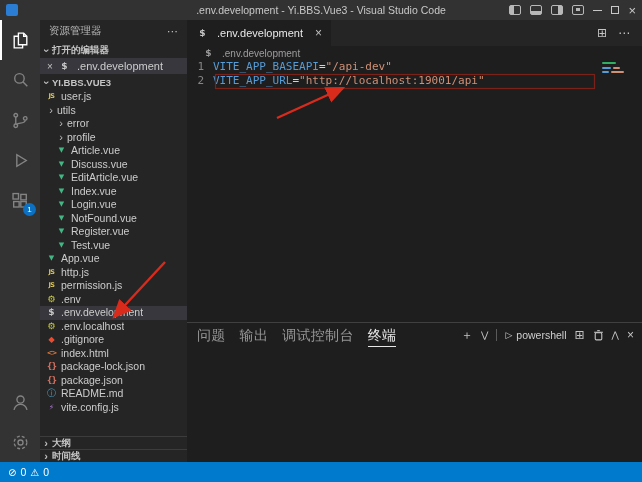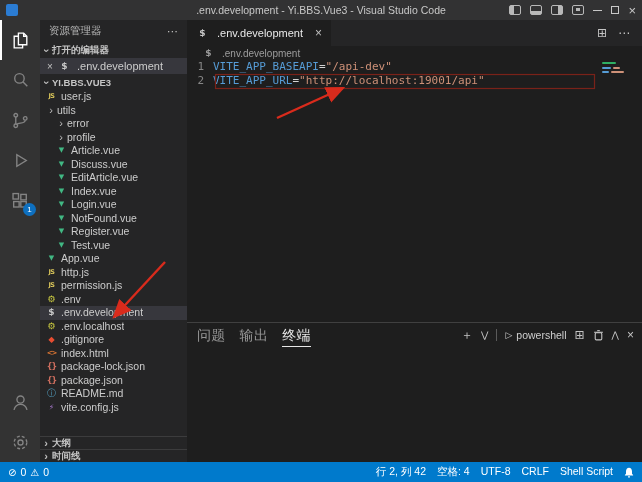--- a/index.html
+++ b/index.html
@@ -340,20 +340,21 @@
           <span class="mm" style="top:11px;left:2px;width:7px;background:#569cd6"></span>
           <span class="mm" style="top:11px;left:11px;width:13px;background:#ce9178"></span>
         </div>
       </div>
 
       <div class="panel">
         <div class="paneltop">
           <div style="display:flex">
               <span class="ptab">问题</span>
               <span class="ptab">输出</span>
+              <span class="ptab">调试控制台</span>
               <span class="ptab active">终端</span>
             </div>
           <div class="panelactions">
             <span class="pa">＋</span>
             <span class="pa" style="font-size:9px">⋁</span>
             <span class="pdivider"></span>
             <span class="pshell">
               <span style="font-size:9px">▷</span>
               <span>powershell</span>
             </span>
@@ -373,33 +374,20 @@
     </div>
   </div>
 
   <div class="statusbar">
     <div class="sb-left">
       <span class="sbico">⊘</span>
       <span>0</span>
       <span class="sbico">⚠</span>
       <span>0</span>
     </div>
-    <div class="sb-right">
-      <span style="display:flex;gap:11px">
-          <span>行 2, 列 42</span>
-          <span>空格: 4</span>
-          <span>UTF-8</span>
-          <span>CRLF</span>
-          <span>Shell Script</span>
-        </span>
-      <svg width="10" height="11" viewBox="0 0 10 11" fill="#fff">
-        <path d="M5 0.8C3.2 0.8 2 2.4 2 4.4v2.4L0.9 8v0.6h8.2V8L8 6.8V4.4C8 2.4 6.8 0.8 5 0.8z"></path>
-        <circle cx="5" cy="9.8" r="0.9"></circle>
-      </svg>
-    </div>
   </div>
 
   <svg class="annot" width="642" height="482">
     <defs>
       <marker id="ah" markerWidth="9" markerHeight="8" refX="7" refY="3.5" orient="auto">
         <path class="ahead" d="M0 0 L8 3.5 L0 7 Z"></path>
       </marker>
     </defs>
     <rect class="abox" x="215.5" y="74.5" width="379" height="14"></rect>
     <line x1="277" y1="118" x2="343" y2="88" marker-end="url(#ah)"></line>

